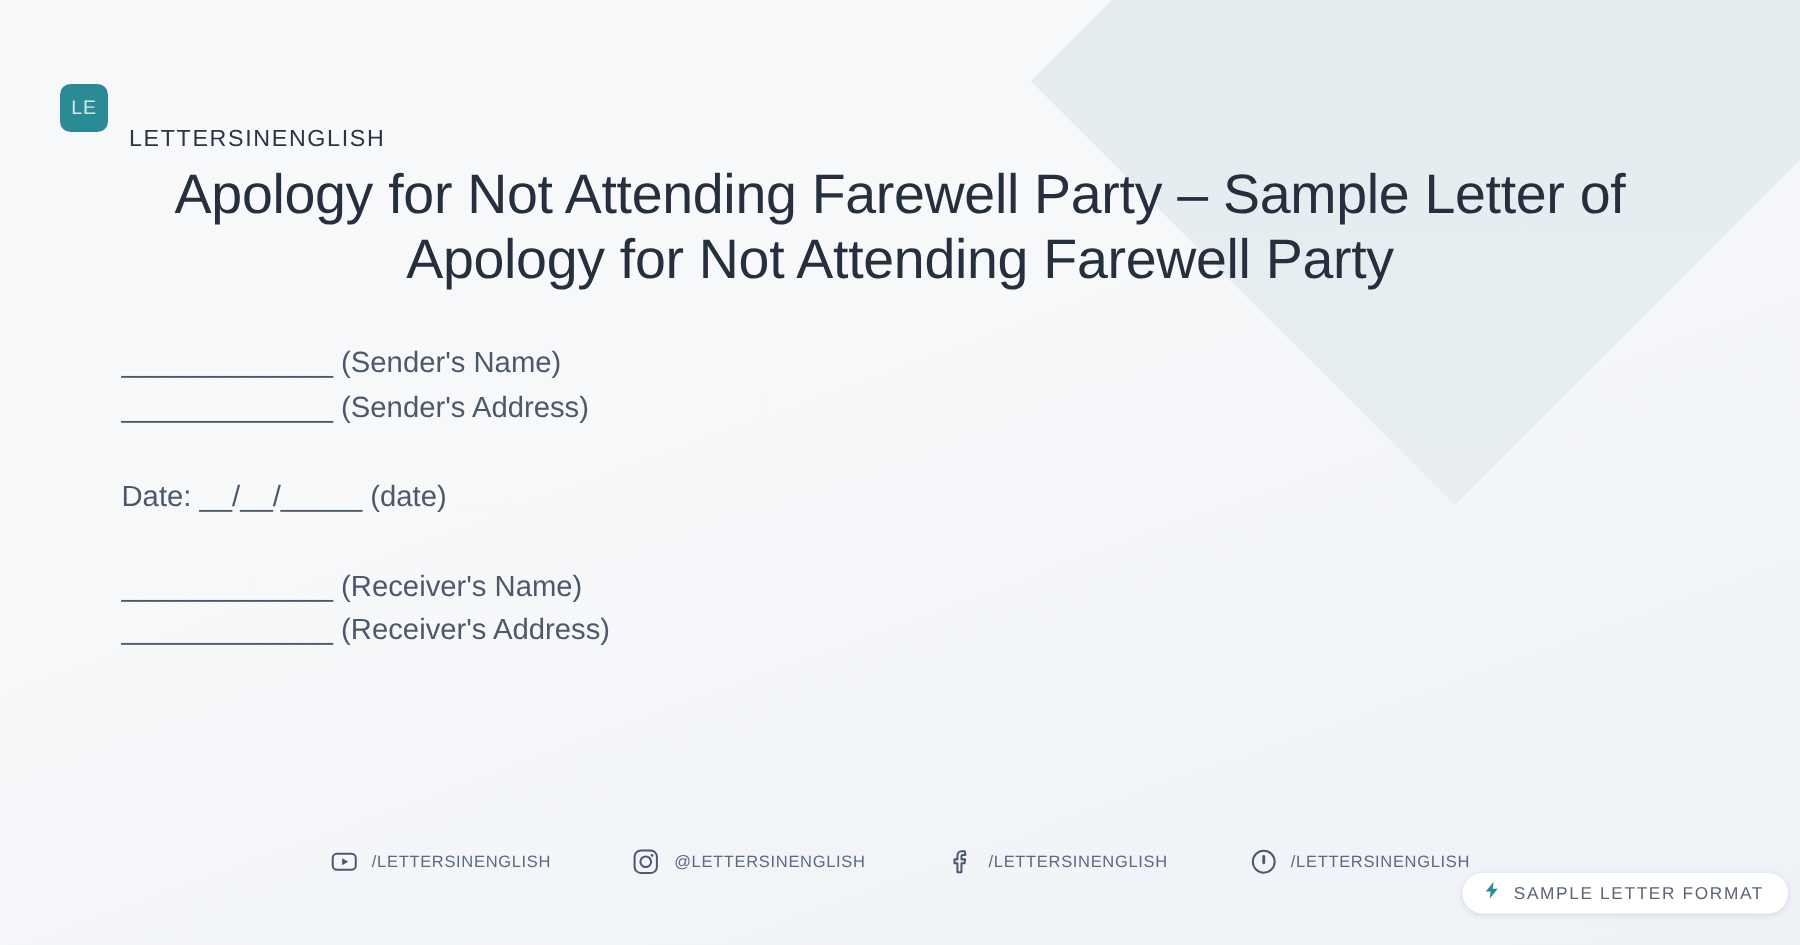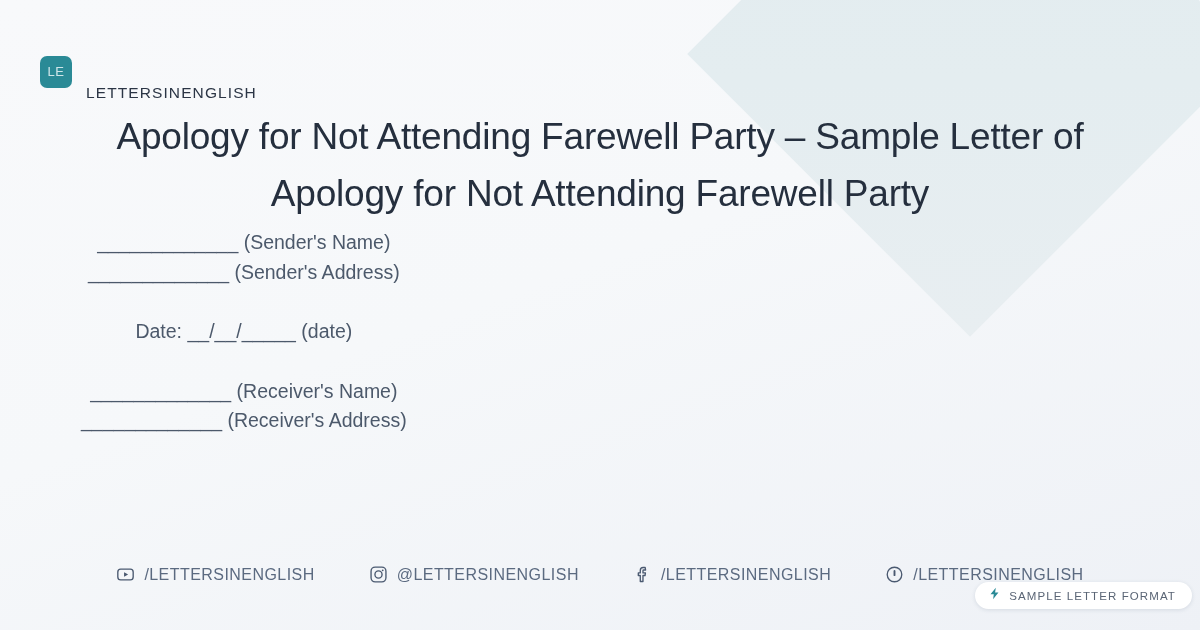--- a/index.html
+++ b/index.html
@@ -67,36 +67,36 @@
   }
 
   
   .title {
     position: absolute;
     left: 60px;
     right: 60px;
     top: 108px;
     text-align: center;
     font-size: 37px;
-    line-height: 57px;
+    line-height: 43px;
     color: #252f3e;
     font-weight: 400;
     letter-spacing: -0.2px;
   }
 
   
   .letter {
     position: absolute;
     left: 81px;
     top: 228px;
     font-size: 19.5px;
     line-height: 29.5px;
     color: #4c596b;
   }
-  .letter .block { margin: 0; text-align: center; }
+  .letter .block { margin: 0; }
   .letter .gap { height: 30px; }
   .letter .line { white-space: pre; }
 
   
   .social-row {
     position: absolute;
     left: 0;
     right: 0;
     top: 565px;
     display: flex;
@@ -104,21 +104,21 @@
     align-items: center;
     gap: 54px;
   }
   .social {
     display: flex;
     align-items: center;
     gap: 9px;
   }
   .social svg { display: block; }
   .social-label {
-    font-size: 16px;
+    font-size: 11px;
     letter-spacing: 0.45px;
     color: #5b6a80;
   }
 
   
   .badge {
     position: absolute;
     right: 8px;
     top: 582px;
     height: 27px;

